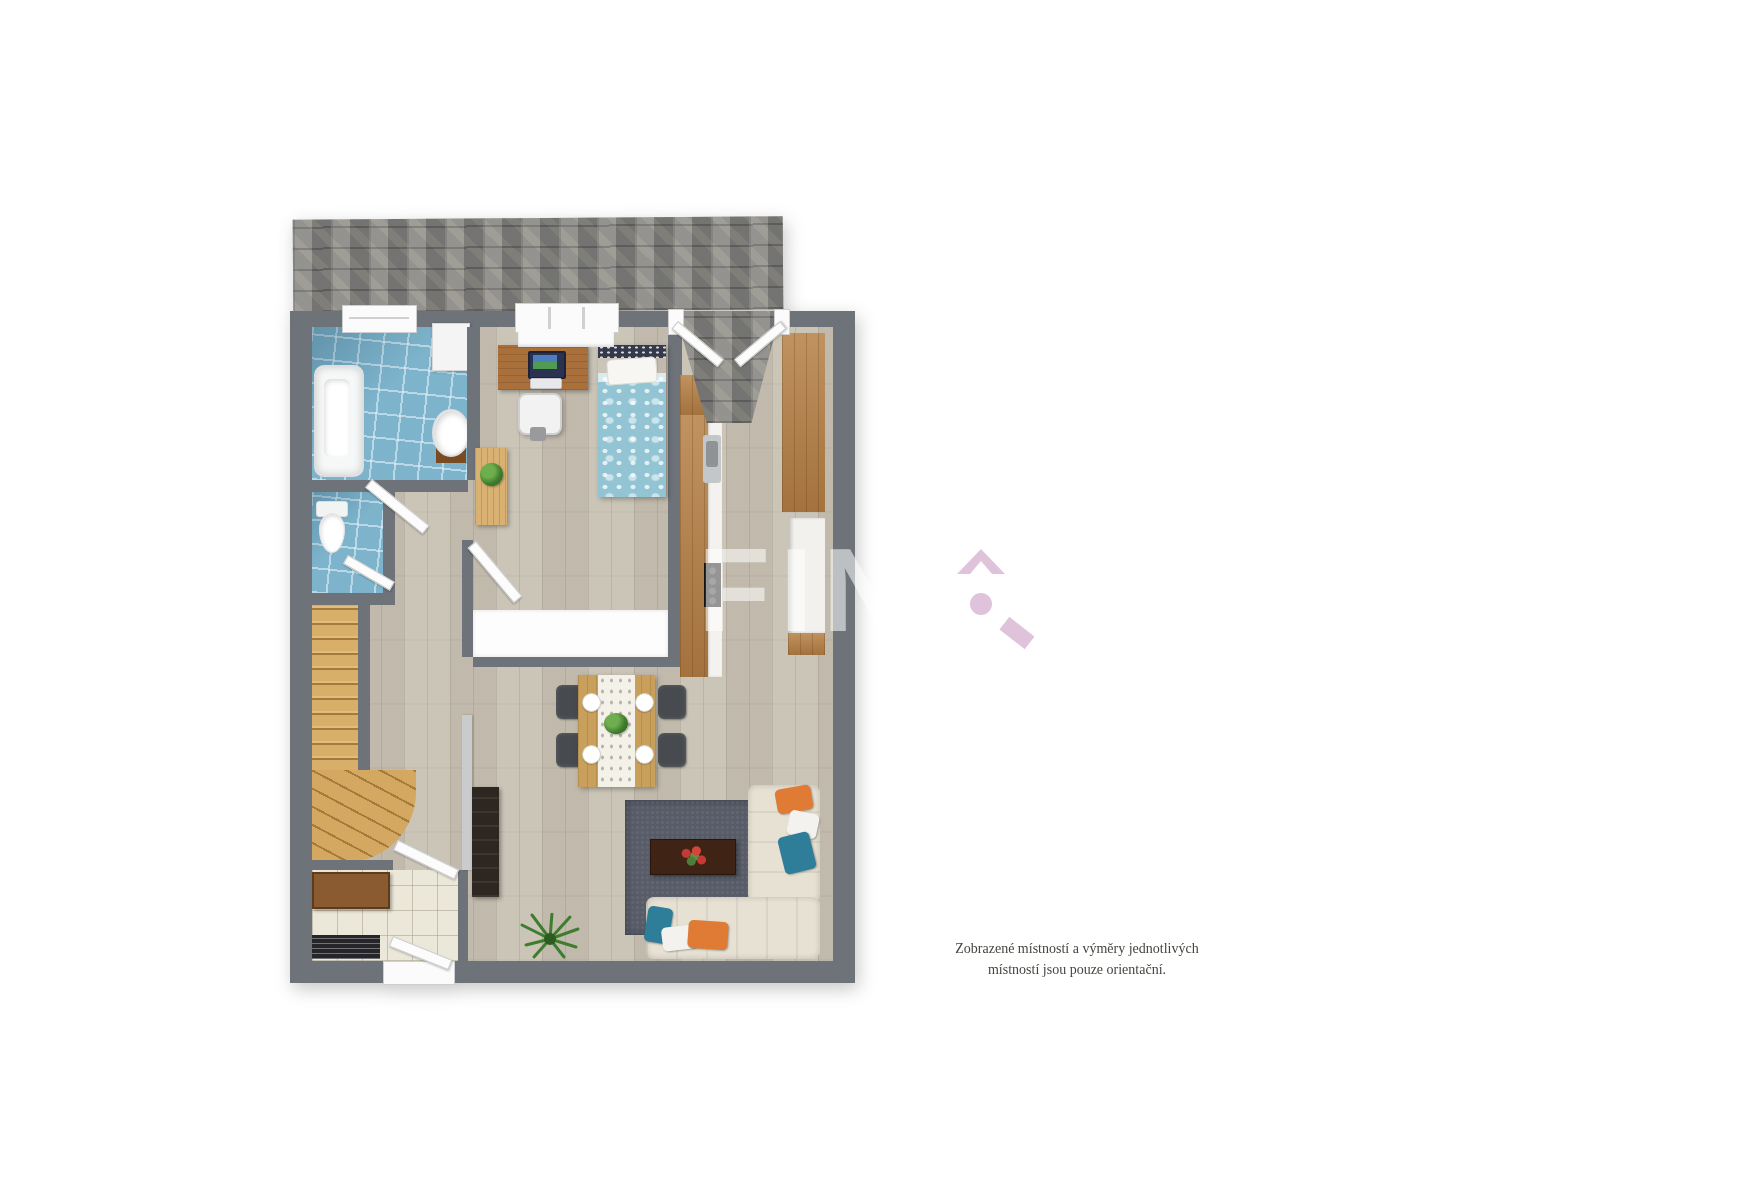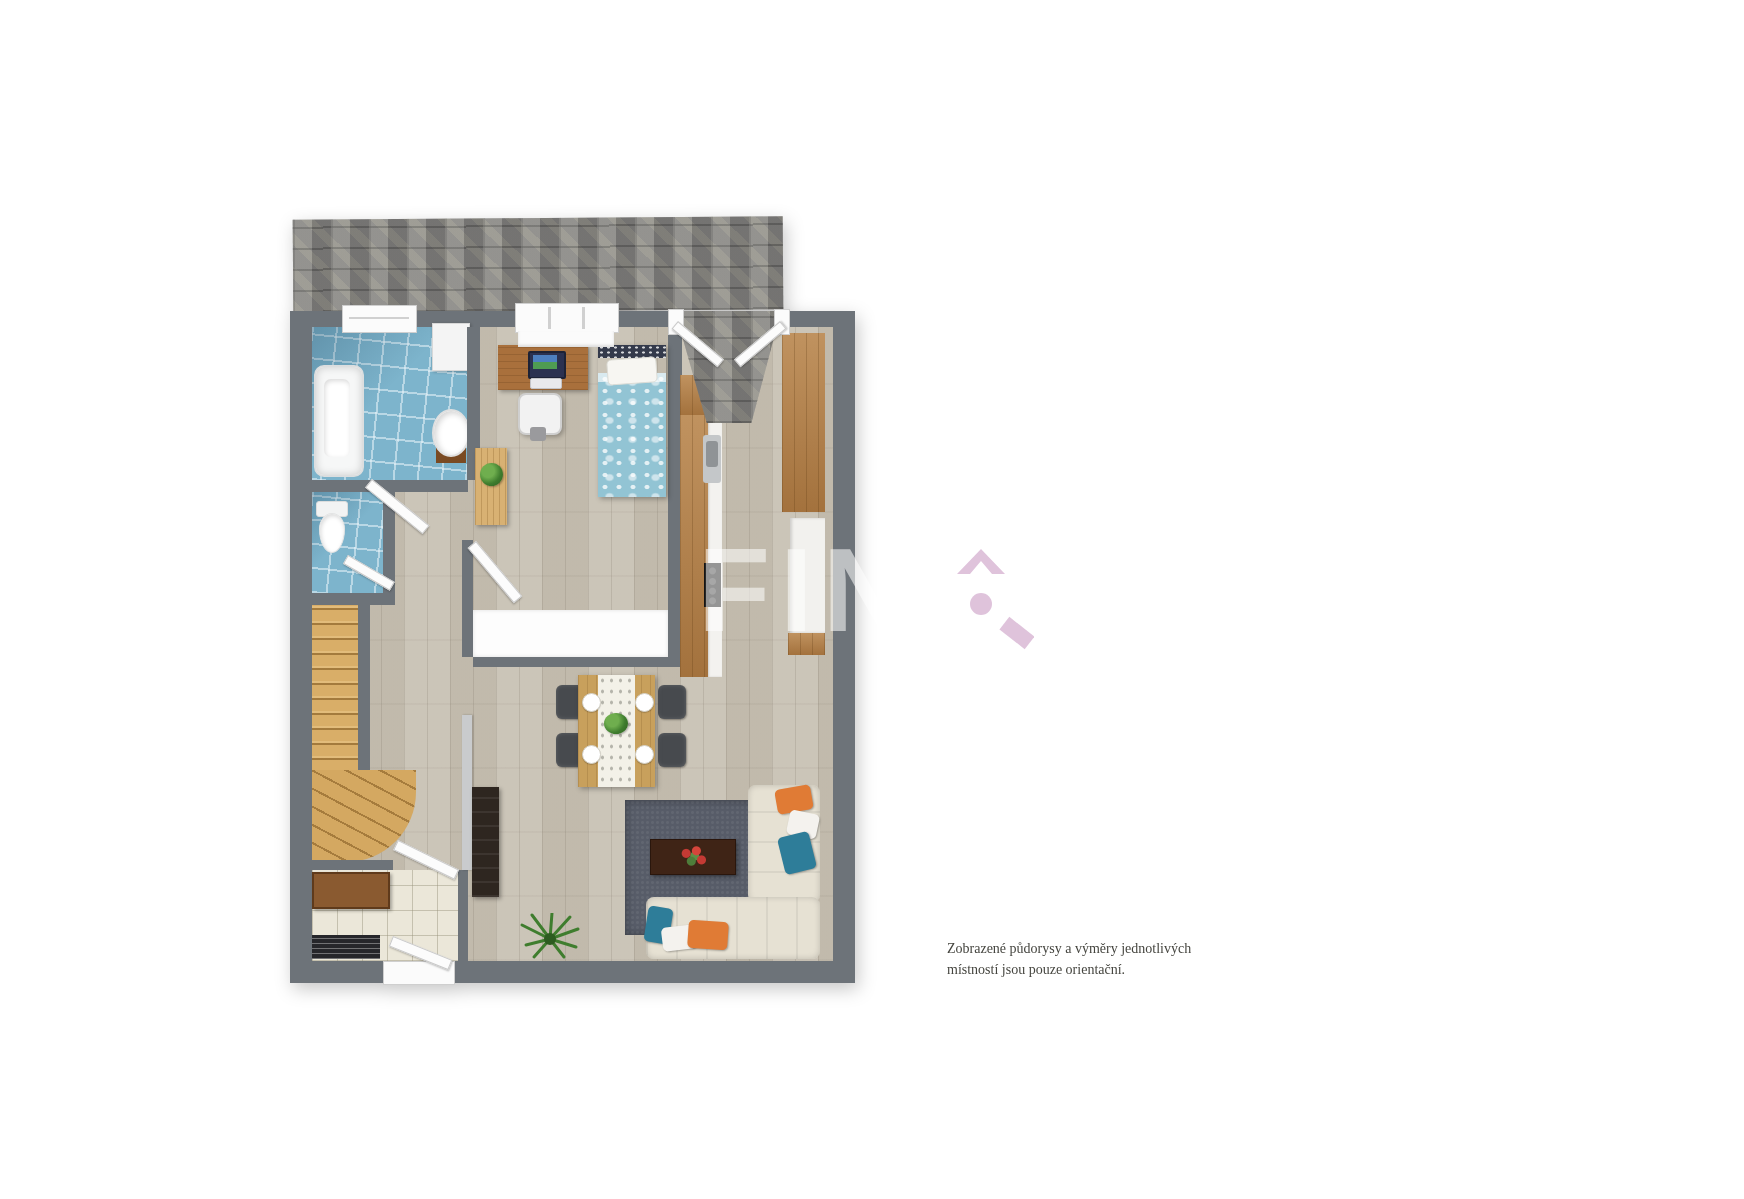--- a/index.html
+++ b/index.html
@@ -1,17 +1,17 @@
 <!DOCTYPE html>
 <html><head>
 <meta charset="utf-8">
 <style>
   html,body{margin:0;padding:0;background:#fff;}
   .canvas{position:relative;width:1744px;height:1199px;background:#ffffff;overflow:hidden;
-          font-family:"Liberation Sans",sans-serif;}
+          font-family:"Liberation Sans",sans-serif;text-align:center;}
   .a{position:absolute;}
   
   .plan{position:absolute;left:290px;top:195px;width:565px;height:790px;
         filter:drop-shadow(3px 6px 9px rgba(0,0,0,0.22));}
   .wall{background:#6d7379;}
   
   .roof{background-color:#8b8a84;
     background-image:
       repeating-linear-gradient(90deg, rgba(255,255,250,0.14) 0 19px, rgba(45,45,52,0.16) 19px 38px),
       repeating-linear-gradient(90deg, rgba(70,70,68,0.30) 0 2px, transparent 2px 38px),
@@ -201,17 +201,17 @@
 
   <svg class="a" style="left:950px;top:542px;" width="84" height="108" viewBox="0 0 84 108">
     <g fill="#dcbdd8" opacity="0.9">
       <polygon points="7,32 31,7 55,32 42,32 31,19 20,32"></polygon>
       <circle cx="31" cy="62" r="11"></circle>
       <rect x="51" y="83" width="32" height="16" transform="rotate(38 67 91)"></rect>
     </g>
   </svg>
 
   <div class="a disclaimer" style="left:947px;top:938px;width:260px;">
-    <div>Zobrazené půdorysy a výměry jednotlivých</div>
+    <div>Zobrazené místností a výměry jednotlivých</div>
     <div>místností jsou pouze orientační.</div>
   </div>
 
 </div>
 
 </body></html>

